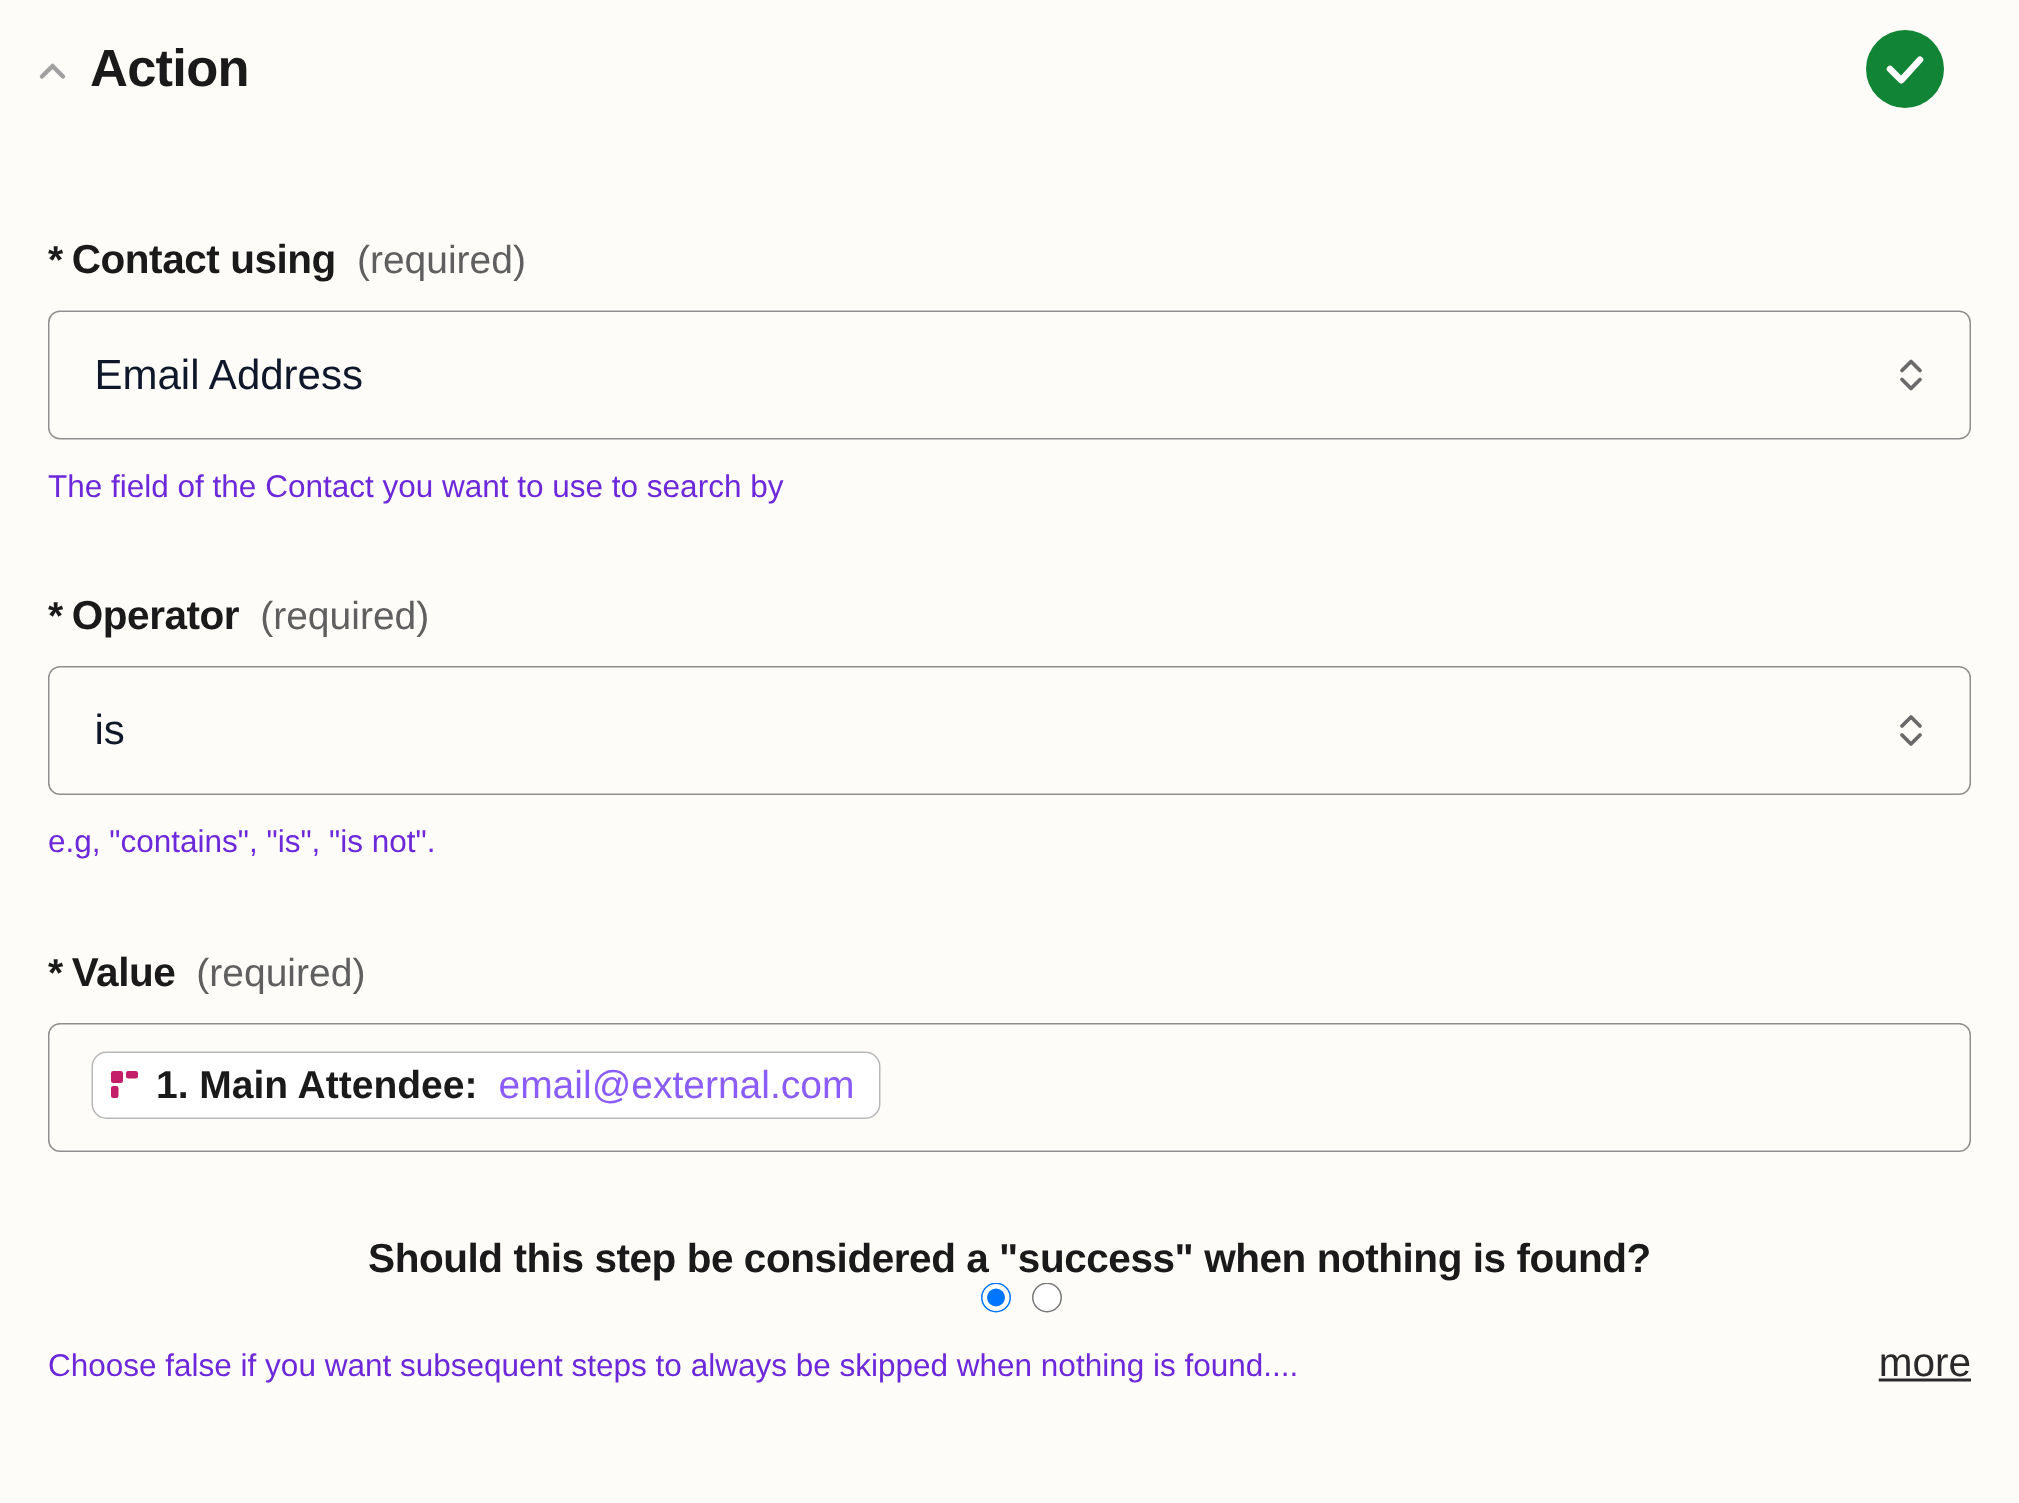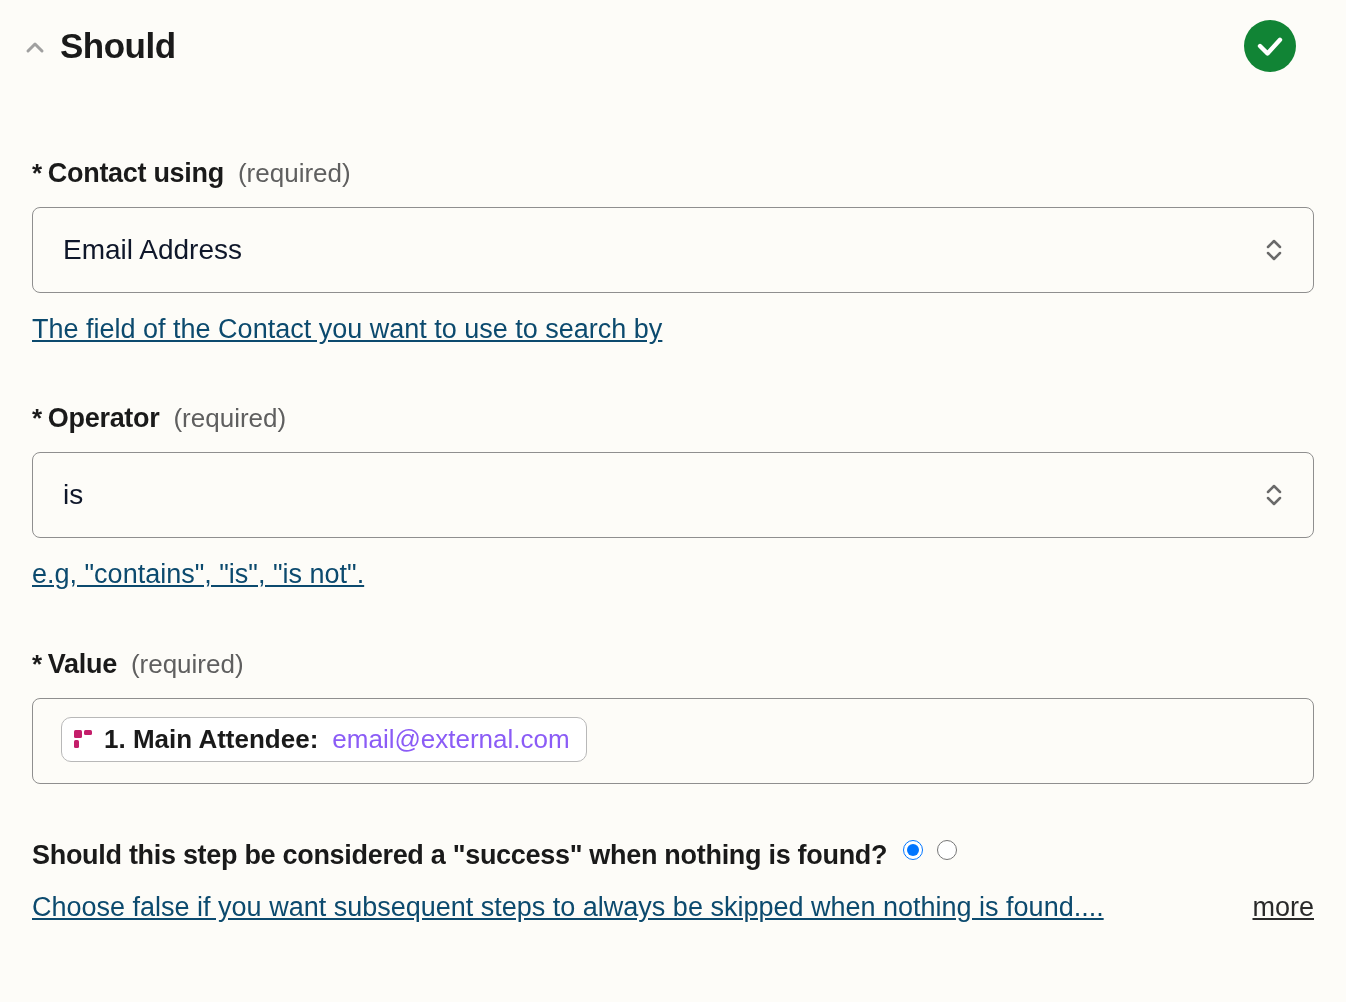--- a/index.html
+++ b/index.html
@@ -91,25 +91,24 @@
     font-weight: 400;
   }
   .select-arrows {
     display: flex;
     flex-direction: column;
     gap: 2px;
     color: #6a6a6a;
   }
   .select-arrows svg { width: 18px; height: 10px; }
   .help-text {
-    font-size: 27px;
-    color: #0c4a6e;
+    font-size: 21px;
+    color: #6d28d9;
     margin-top: 18px;
     line-height: 1.35;
-    text-decoration: underline;
   }
   .value-box {
     width: 100%;
     border: 1.5px solid #8f8f8f;
     border-radius: 8px;
     min-height: 86px;
     display: flex;
     align-items: flex-start;
     padding: 18px 28px;
     background: transparent;
@@ -145,23 +144,24 @@
   .radio-row {
     display: inline-flex;
     align-items: center;
     gap: 14px;
     margin-left: 16px;
     vertical-align: middle;
   }
   .radio { width: 20px; height: 20px; }
   .label-with-radios {
     display: flex;
-    align-items: flex-start;
+    align-items: center;
     flex-wrap: wrap;
     margin-bottom: 18px;
+    flex-direction: column;
   }
   .label-with-radios .field-label { font-size: 27px; }
   .bottom-help {
     display: flex;
     justify-content: space-between;
     align-items: baseline;
     margin-top: 18px;
   }
   .bottom-help .help-text { margin-top: 0; flex: 1; }
   .more-link {
@@ -176,21 +176,21 @@
 </head>
 <body>
 
 <div class="header-row">
   <div class="header-left">
     <span class="collapse-icon">
       <svg viewBox="0 0 24 24" fill="none" stroke="currentColor" stroke-width="3" stroke-linecap="round" stroke-linejoin="round">
           <polyline points="5 15 12 8 19 15"></polyline>
         </svg>
     </span>
-    <h2 class="section-title">Should</h2>
+    <h2 class="section-title">Action</h2>
   </div>
   <div class="status-badge">
     <svg viewBox="0 0 24 24" fill="none" stroke="currentColor" stroke-width="3.5" stroke-linecap="round" stroke-linejoin="round">
         <polyline points="4 12 10 18 20 7"></polyline>
       </svg>
   </div>
 </div>
 
 <div class="form-content">
 

